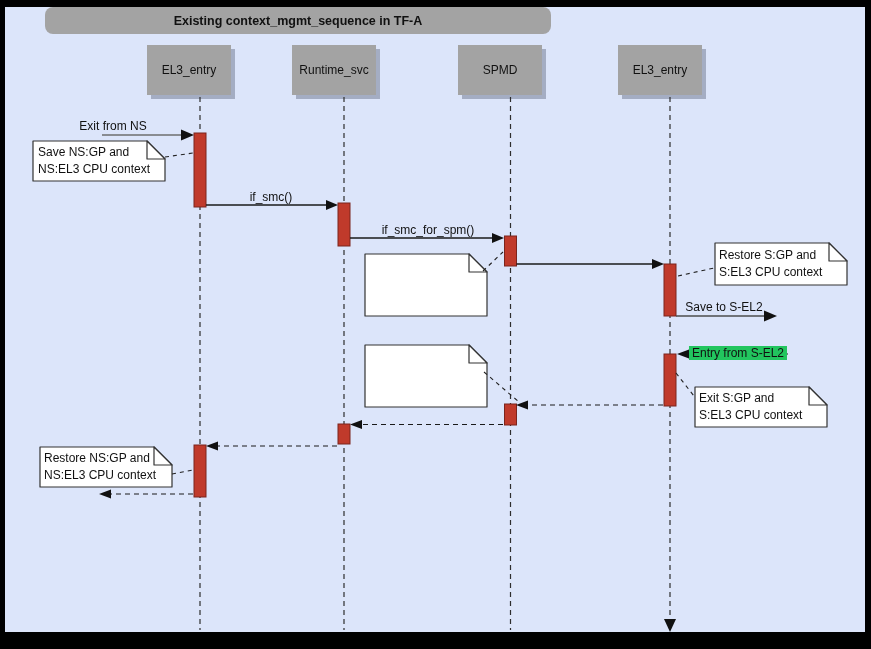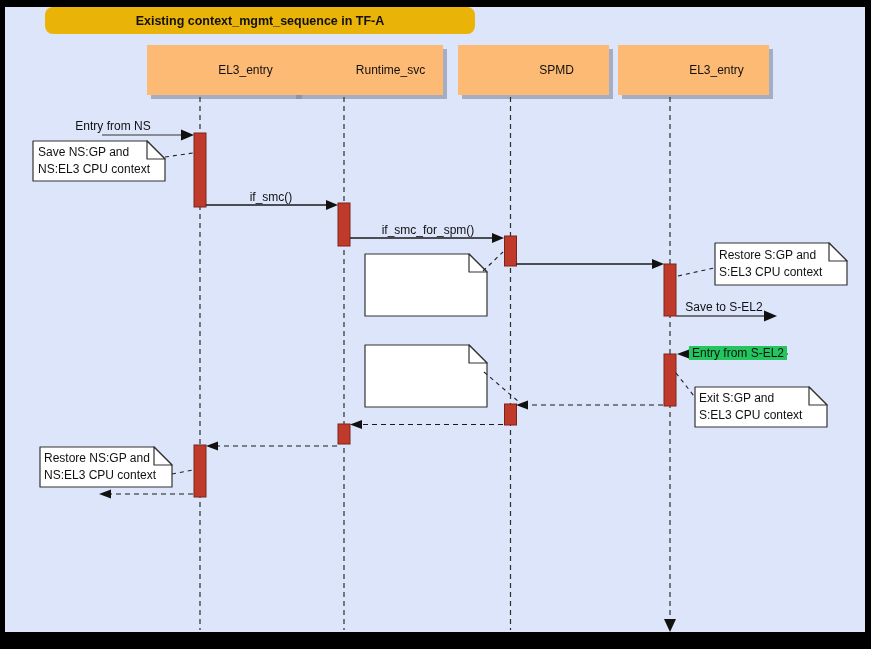--- a/index.html
+++ b/index.html
@@ -10,31 +10,31 @@
     color:#111;
   }
   #frame {
     position:absolute; inset:0; box-sizing:border-box;
     border-style:solid; border-color:#000;
     border-top-width:7px; border-left-width:5px;
     border-right-width:6px; border-bottom-width:17px;
     pointer-events:none; z-index:50;
   }
   #banner {
-    position:absolute; left:45px; top:7px; width:430px; height:27px;
-    background:#eab308; border-radius:8px;
+    position:absolute; left:45px; top:7px; width:506px; height:27px;
+    background:#a3a3a3; border-radius:8px;
     display:flex; align-items:center; justify-content:center;
     font-size:12.5px; font-weight:bold; z-index:5;
   }
   .head {
-    position:absolute; top:45px; width:105px; height:50px;
-    background:#fdba74;
+    position:absolute; top:45px; width:84px; height:50px;
+    background:#a3a3a3;
     box-shadow:4px 4px 0 rgba(118,128,150,0.55);
     display:flex; align-items:center; justify-content:center;
-    font-size:12px; z-index:5;padding-left:46px;
+    font-size:12px; z-index:5;
   }
   #gfx { position:absolute; left:0; top:0; z-index:10; }
   .mlabel {
     position:absolute; transform:translateX(-50%);
     font-size:12px; white-space:nowrap; z-index:20;
   }
   .online { background:#22c55e; padding:0 3px; }
   .ntext {
     position:absolute; font-size:12px; line-height:17px;
     white-space:pre-line; z-index:20;
@@ -138,21 +138,21 @@
     <g stroke="#222" stroke-width="1.1" stroke-dasharray="4,4" fill="none">
       <line x1="165" y1="157" x2="193" y2="153"></line>
       <line x1="483" y1="271" x2="503" y2="252"></line>
       <line x1="678" y1="276" x2="714" y2="268"></line>
       <line x1="484" y1="372" x2="519" y2="402"></line>
       <line x1="676" y1="373" x2="694" y2="396"></line>
       <line x1="172" y1="474" x2="193" y2="470"></line>
     </g>
   </svg>
 
-  <div class="mlabel" style="left:113px; top:119px">Entry from NS</div>
+  <div class="mlabel" style="left:113px; top:119px">Exit from NS</div>
   <div class="mlabel" style="left:271px; top:190px">if_smc()</div>
   <div class="mlabel" style="left:428px; top:223px">if_smc_for_spm()</div>
   <div class="mlabel" style="left:724px; top:300px">Save to S-EL2</div>
   <div class="mlabel online" style="left:738px; top:346px">Entry from S-EL2</div>
 
   <div class="ntext" style="left:38px;  top:144px; width:124px">Save NS:GP and
 NS:EL3 CPU context</div>
   <div class="ntext" style="left:719px; top:247px; width:124px">Restore S:GP and
 S:EL3 CPU context</div>
   <div class="ntext" style="left:699px; top:390px; width:124px">Exit S:GP and

